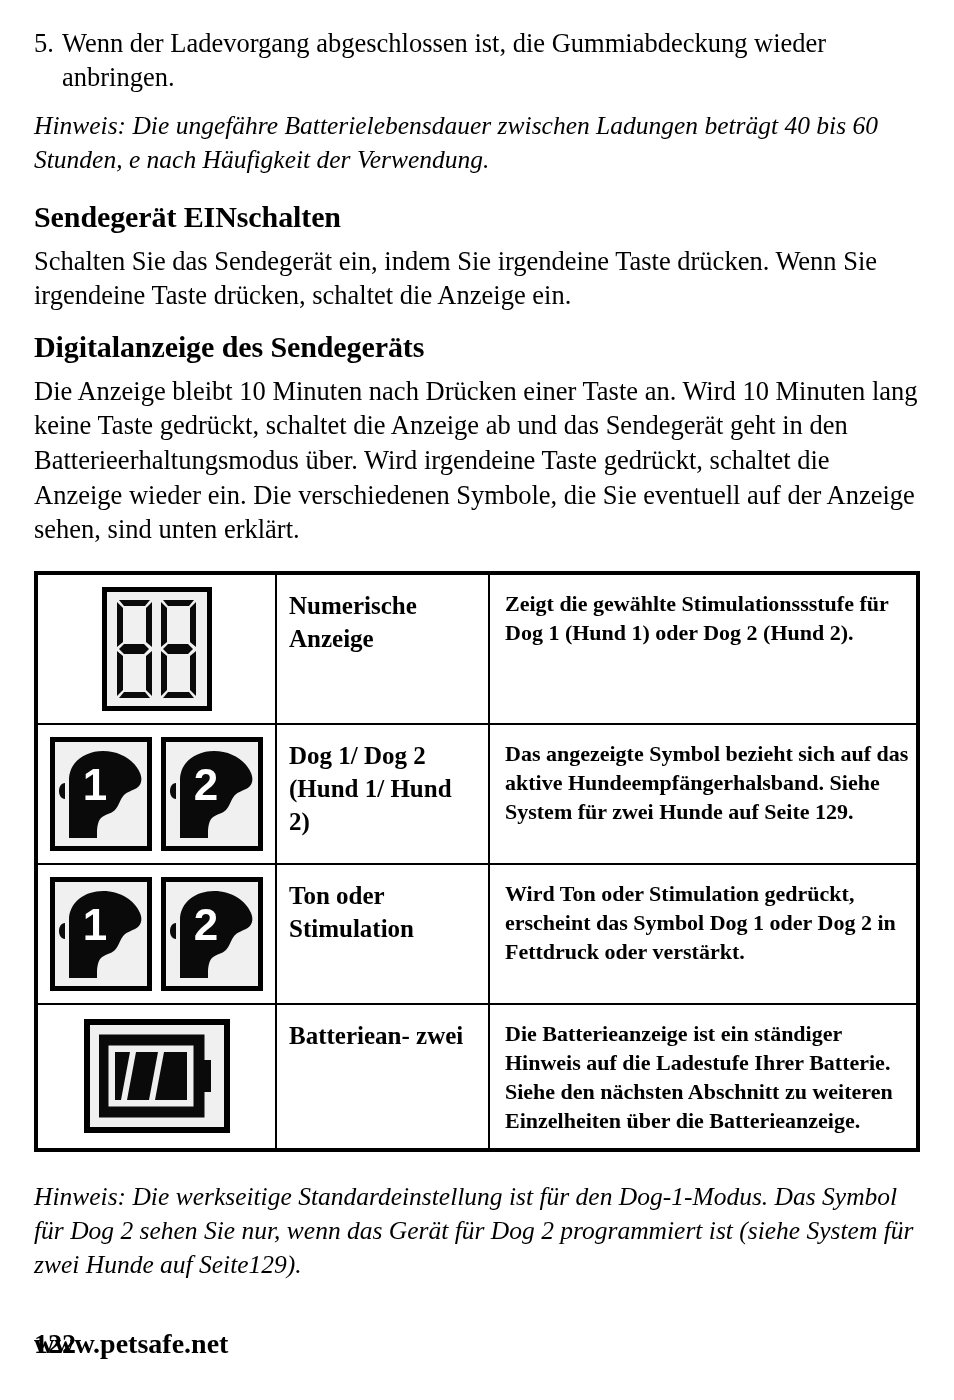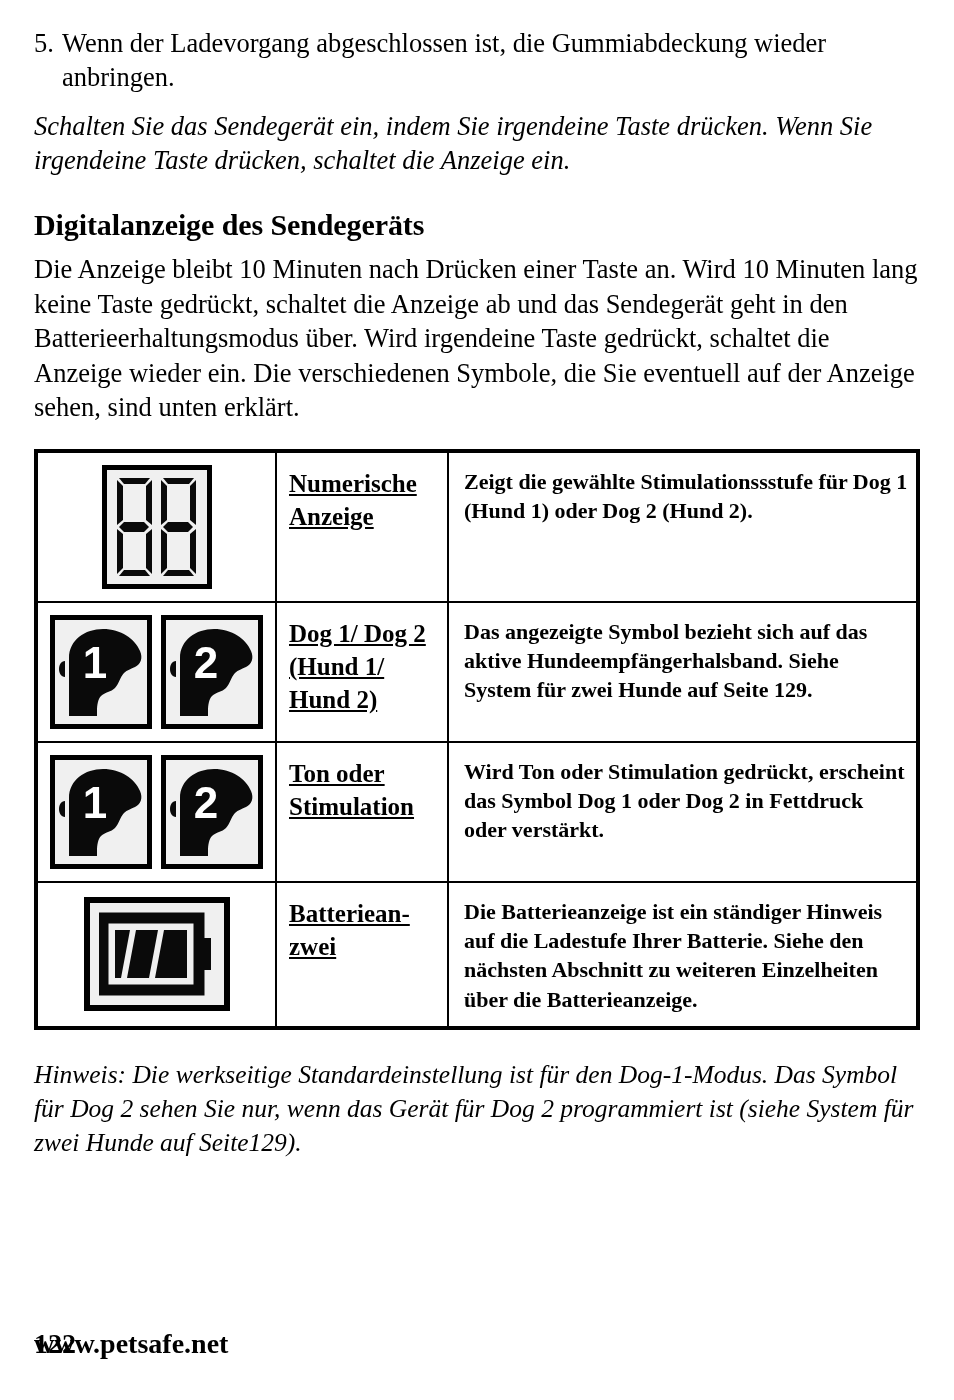--- a/index.html
+++ b/index.html
@@ -50,21 +50,21 @@
     line-height: 1.2;
     margin: 0 0 9px 0;
     letter-spacing: -0.1px;
   }
 
   p.body-text {
     font-size: 26.5px;
     line-height: 1.305;
     margin: 0 0 24px 0;
   }
-  p.body-text.tight { margin-bottom: 29px; font-style: italic; }
+  p.body-text.tight { margin-bottom: 16px; }
 
   
   table.symbol-table {
     width: 886px;
     border-collapse: collapse;
     border: 4px solid #000;
     table-layout: fixed;
     margin: 0 0 0 0;
   }
   table.symbol-table td {
@@ -72,26 +72,25 @@
     vertical-align: top;
     padding: 10px 12px 12px 12px;
   }
   table.symbol-table td.icon-cell {
     width: 240px;
     text-align: center;
     vertical-align: middle;
     padding: 12px 6px;
   }
   table.symbol-table td.label-cell {
-    width: 172px;
+    width: 213px;
     font-weight: bold;
     font-size: 25px;
     line-height: 1.33;
     padding-top: 14px;
-    text-decoration: underline;
   }
   table.symbol-table td.desc-cell {
     font-weight: bold;
     font-size: 22px;
     line-height: 1.33;
     padding-left: 15px;
     padding-top: 14px;
     padding-right: 6px;
   }
 
@@ -149,21 +148,23 @@
 </head>
 <body>
 
 <div class="page">
 
   <div class="numbered-step">
     <span class="step-num">5.</span>
     <span class="step-text">Wenn der Ladevorgang abgeschlossen ist, die Gummiabdeckung wieder anbringen.</span>
   </div>
 
-
+  <p class="note">Hinweis: Die ungefähre Batterielebensdauer zwischen Ladungen beträgt 40 bis 60 Stunden, e nach Häufigkeit der Verwendung.</p>
+
+  <h2 class="section-heading">Sendegerät EINschalten</h2>
   <p class="body-text tight">Schalten Sie das Sendegerät ein, indem Sie irgendeine Taste drücken. Wenn Sie irgendeine Taste drücken, schaltet die Anzeige ein.</p>
 
   <h2 class="section-heading">Digitalanzeige des Sendegeräts</h2>
   <p class="body-text">Die Anzeige bleibt 10 Minuten nach Drücken einer Taste an. Wird 10 Minuten lang keine Taste gedrückt, schaltet die Anzeige ab und das Sendegerät geht in den Batterieerhaltungsmodus über. Wird irgendeine Taste gedrückt, schaltet die Anzeige wieder ein. Die verschiedenen Symbole, die Sie eventuell auf der Anzeige sehen, sind unten erklärt.</p>
 
   <table class="symbol-table">
     <tbody>
 
       <tr>
         <td class="icon-cell">

